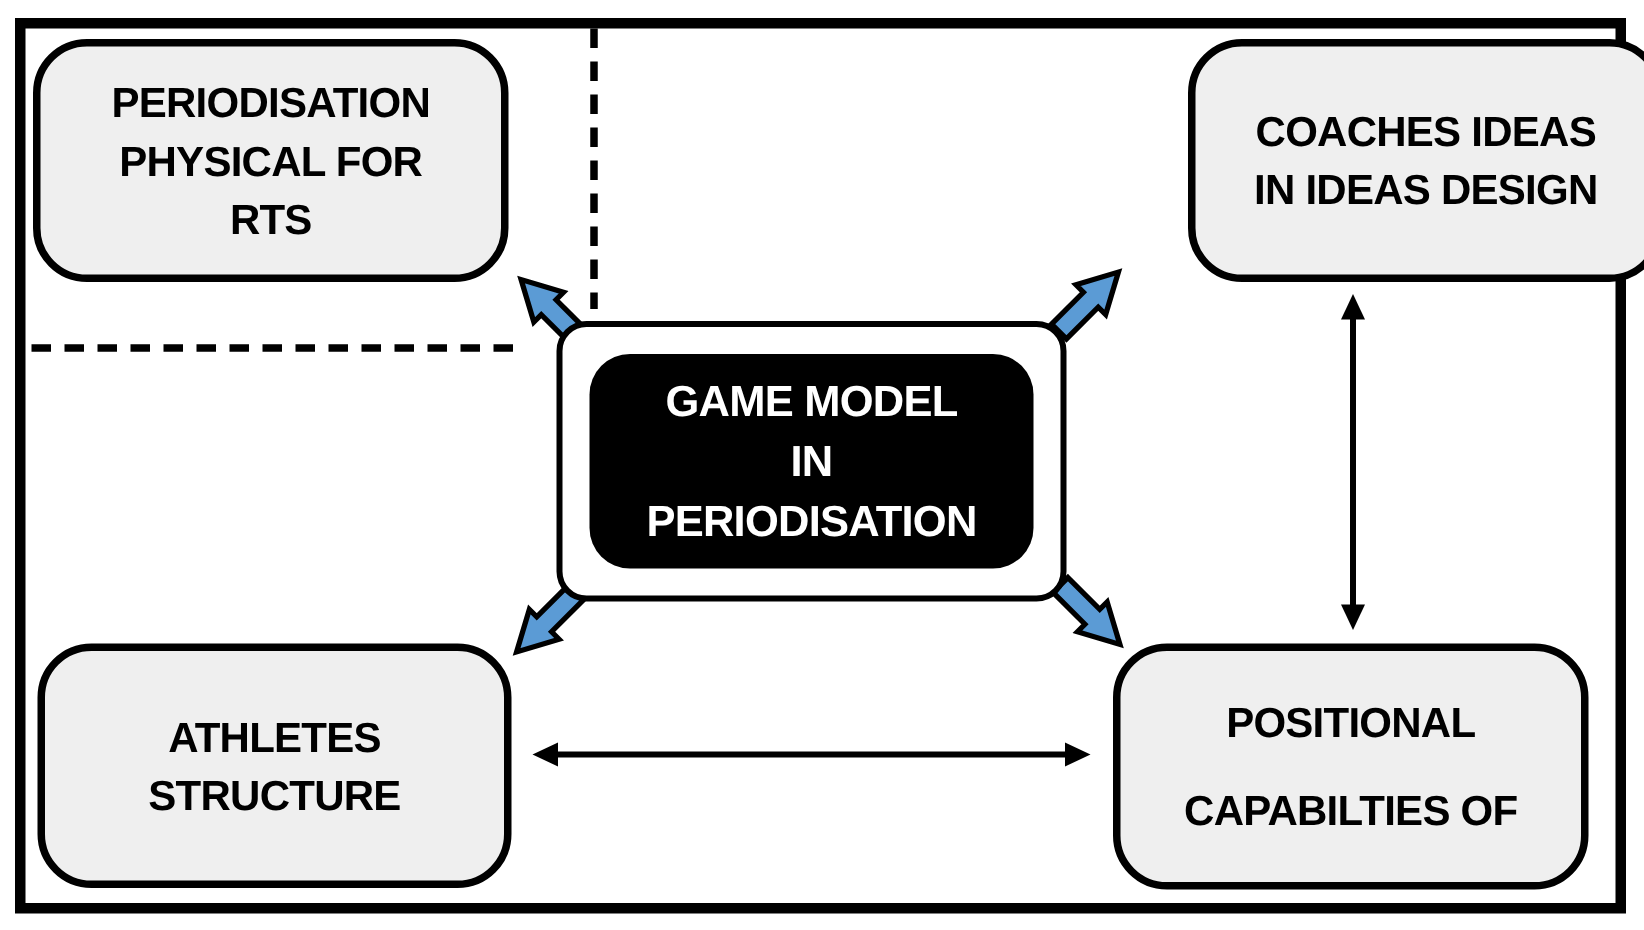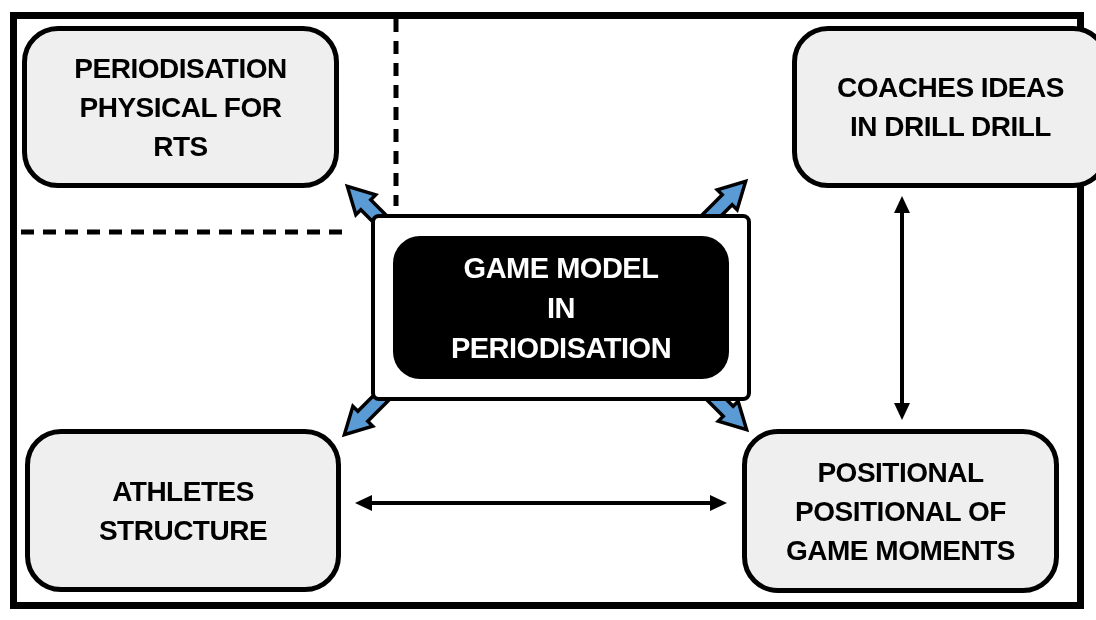--- a/index.html
+++ b/index.html
@@ -40,26 +40,26 @@
     font-size:28px;
     line-height:39px;
     letter-spacing:-0.5px;
     color:var(--line-color);
     z-index:2;
   }
   .node span{display:block;}
   .node-tl{left:22px;top:26px;width:317px;height:162px;}
   .node-tr{left:792px;top:26px;width:317px;height:162px;}
   .node-bl{left:25px;top:429px;width:316px;height:163px;}
-  .node-br{left:742px;top:429px;width:317px;height:164px;}
+  .node-br{left:742px;top:429px;width:317px;height:164px;gap:20px;}
   .center-node{
-    position:absolute;left:371px;top:214px;width:380px;height:187px;
+    position:absolute;left:371px;top:214px;width:340px;height:187px;
     box-sizing:border-box;
     border:4px solid var(--line-color);
-    border-radius:8px;
+    border-radius:20px;
     background:var(--background);
     padding:18px;
     z-index:2;
   }
   .center-inner{
     width:100%;height:100%;
     box-sizing:border-box;
     background:var(--center-fill);
     border-radius:27px;
     display:flex;flex-direction:column;align-items:center;justify-content:center;
@@ -106,32 +106,31 @@
   </svg>
 
   <div class="node node-tl">
     <span>PERIODISATION</span>
     <span>PHYSICAL FOR</span>
     <span>RTS</span>
   </div>
 
   <div class="node node-tr">
     <span>COACHES IDEAS</span>
-    <span>IN DRILL DRILL</span>
+    <span>IN IDEAS DESIGN</span>
   </div>
 
   <div class="node node-bl">
     <span>ATHLETES</span>
     <span>STRUCTURE</span>
   </div>
 
   <div class="node node-br">
     <span>POSITIONAL</span>
-    <span>POSITIONAL OF</span>
-    <span>GAME MOMENTS</span>
+    <span>CAPABILTIES OF</span>
   </div>
 
   <div class="center-node">
     <div class="center-inner">
       <span>GAME MODEL</span>
       <span>IN</span>
       <span>PERIODISATION</span>
     </div>
   </div>
 

